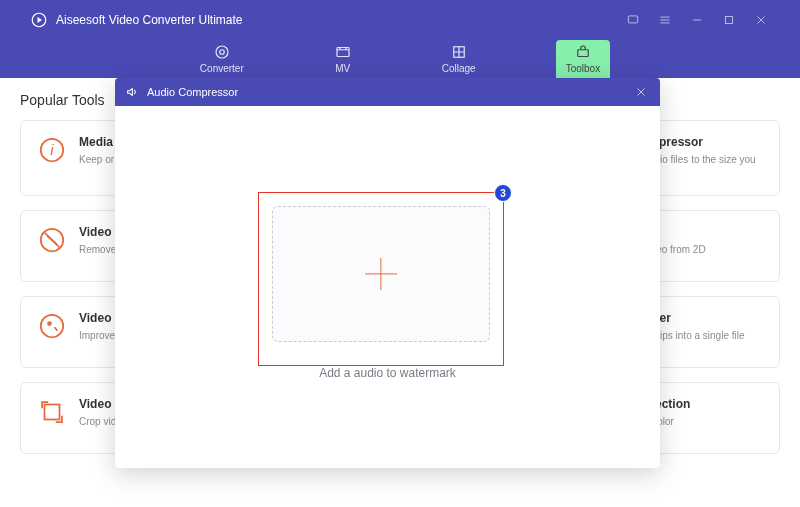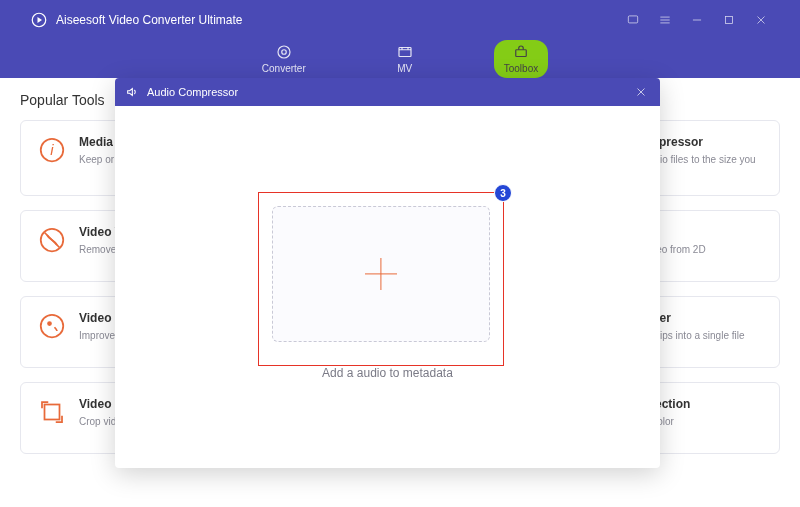--- a/index.html
+++ b/index.html
@@ -7,21 +7,21 @@
 
 .titlebar { height: 40px; background: #4a4ab5; display: flex; align-items: center; padding: 0 30px; color: #fff; }
 .logo { width: 18px; height: 18px; margin-right: 8px; display: flex; align-items: center; justify-content: center; }
 .app-title { font-size: 12px; flex: 1; }
 .win-controls { display: flex; gap: 14px; align-items: center; }
 .win-btn { width: 18px; height: 18px; color: rgba(255,255,255,.8); cursor: pointer; display: flex; align-items: center; justify-content: center; }
 .win-btn svg { width: 14px; height: 14px; stroke: currentColor; fill: none; stroke-width: 1.3; }
 
 .tabbar { height: 38px; background: #4a4ab5; display: flex; justify-content: center; gap: 70px; padding-top: 0; }
 .tab { display: flex; flex-direction: column; align-items: center; justify-content: center; color: rgba(255,255,255,.85); font-size: 10px; gap: 2px; padding: 2px 10px 4px; border-radius: 4px 4px 0 0; cursor: pointer; }
-.tab.active { background: #84cc16; color: #444; border-radius: 13px; }
+.tab.active { background: #86efac; color: #444; }
 .tab svg { width: 18px; height: 18px; stroke: currentColor; fill: none; stroke-width: 1.6; }
 .tab.active svg { stroke: #444; }
 
 .content { padding: 14px 20px; }
 .popular-title { font-size: 14px; color: #333; margin-bottom: 12px; }
 .cards { display: grid; grid-template-columns: repeat(3,1fr); gap: 14px; }
 .card { border: 1px solid #e6e7ee; border-radius: 6px; padding: 14px 16px; display: flex; gap: 12px; min-height: 72px; }
 .card-icon { width: 30px; height: 30px; color: #e86a3a; flex-shrink: 0; }
 .card-icon svg { width: 100%; height: 100%; stroke: currentColor; fill: none; stroke-width: 1.4; }
 .card-text h4 { font-size: 12px; font-weight: 600; color: #333; margin-bottom: 4px; }
@@ -94,20 +94,27 @@
       </svg>
     <span>Converter</span>
   </div>
   <div class="tab">
     <svg viewBox="0 0 24 24">
         <rect x="4" y="6" width="16" height="12" rx="1"></rect>
         <path d="M4 9h16M8 6v3M16 6v3"></path>
       </svg>
     <span>MV</span>
   </div>
+  <div class="tab">
+    <svg viewBox="0 0 24 24">
+        <rect x="5" y="5" width="14" height="14"></rect>
+        <path d="M12 5v14M5 12h14"></path>
+      </svg>
+    <span>Collage</span>
+  </div>
   <div class="tab active">
     <svg viewBox="0 0 24 24">
         <rect x="5" y="9" width="14" height="9" rx="1"></rect>
         <path d="M9 9V7a3 3 0 0 1 6 0v2"></path>
       </svg>
     <span>Toolbox</span>
   </div>
 </div>
 
 <div class="content">
@@ -255,16 +262,16 @@
           </svg>
       </span>
     </div>
     <div class="modal-body">
       <div class="drop-inner">
         <div class="plus"></div>
       </div>
       <div class="drop-frame">
         <div class="marker">3</div>
       </div>
-      <div class="drop-label">Add a audio to metadata</div>
+      <div class="drop-label">Add a audio to watermark</div>
     </div>
   </div>
 </div>
 
 </body></html>

